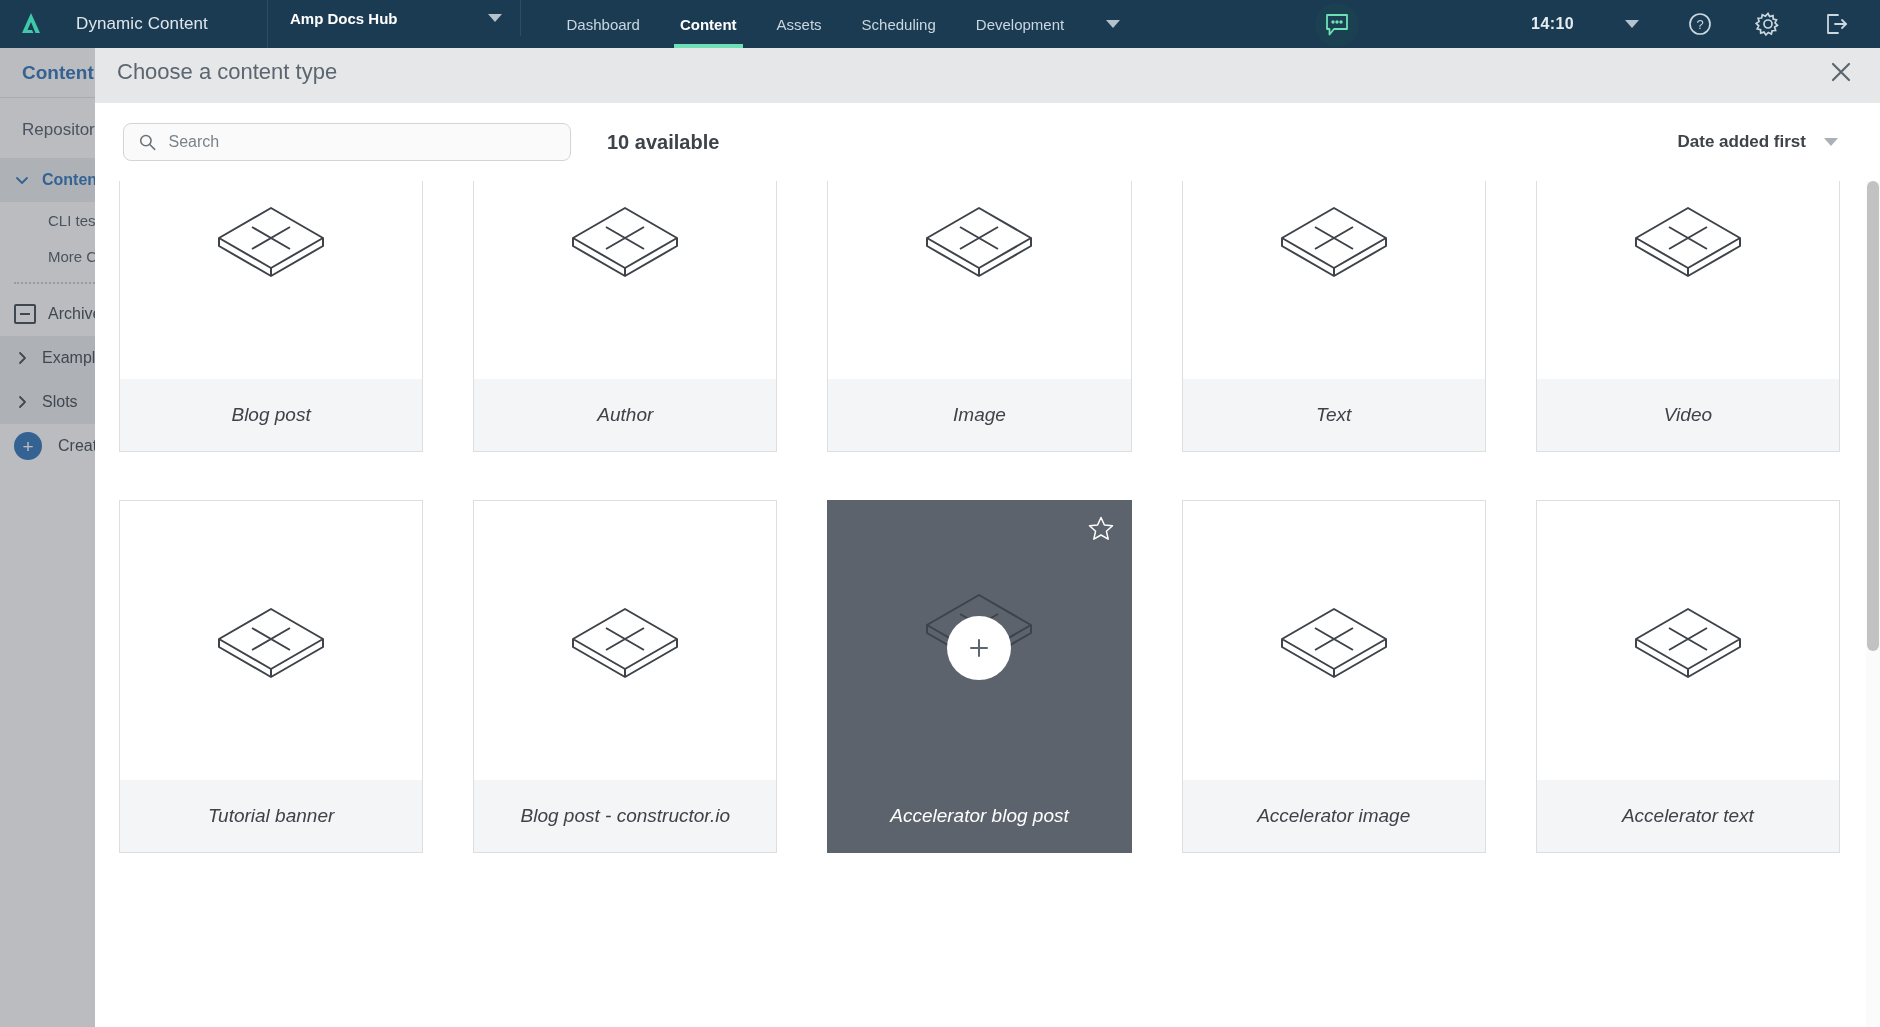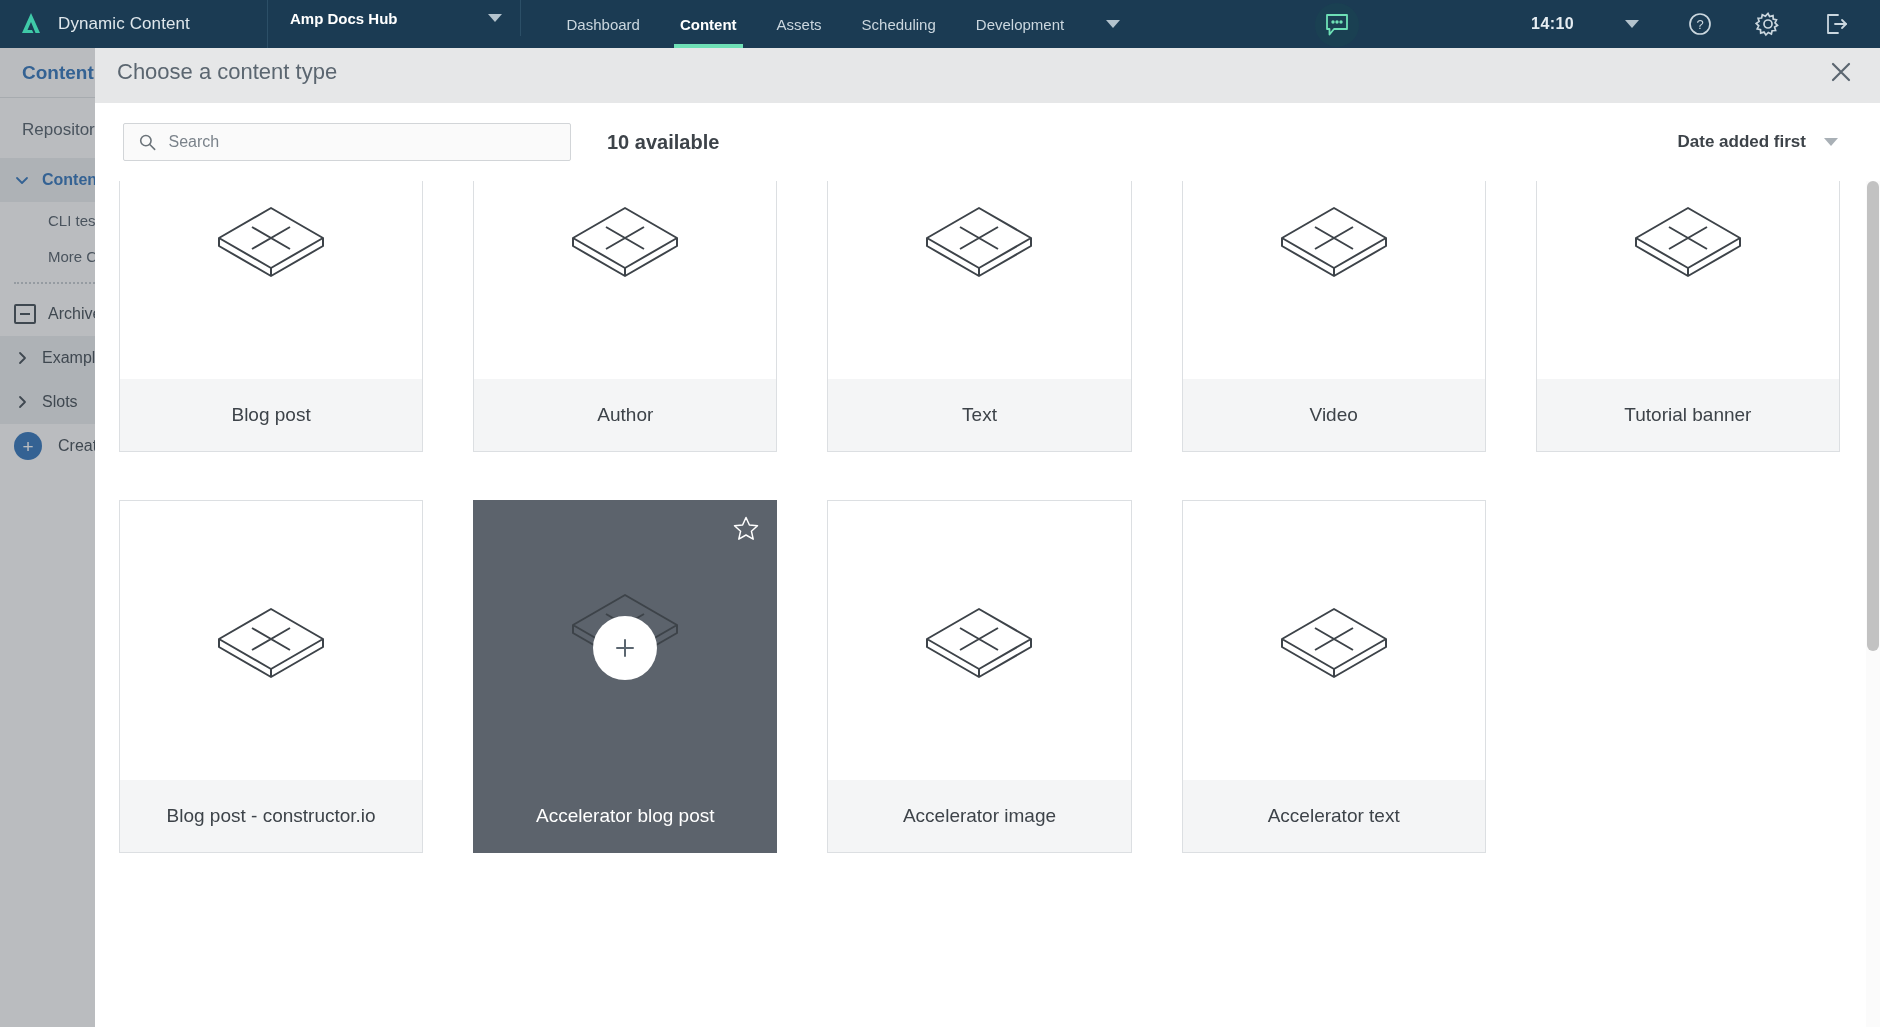--- a/index.html
+++ b/index.html
@@ -28,21 +28,21 @@
     height: 48px;
     background: #1b3b53;
     display: flex;
     align-items: stretch;
     z-index: 40;
     color: #ffffff;
   }
   .nav-brand {
     display: flex;
     align-items: center;
-    gap: 14px;
+    gap: 32px;
     padding: 0 22px 0 18px;
     height: 48px;
     border-right: 1px solid #2c4f67;
     min-width: 268px;
   }
   .brand-logo { width: 26px; height: 26px; display: block; }
   .brand-name {
     font-size: 17px;
     color: #dfe7ec;
     letter-spacing: .1px;
@@ -269,21 +269,21 @@
     flex: 0 0 78px;
     display: flex;
     align-items: center;
     padding: 0 42px 0 28px;
     background: #ffffff;
   }
   .search-box {
     width: 448px;
     height: 38px;
     border: 1px solid #d2d5d8;
-    border-radius: 2px;
+    border-radius: 8px;
     background: #fafafa;
     display: flex;
     align-items: center;
     gap: 12px;
     padding: 0 14px;
   }
   .search-input {
     border: none;
     outline: none;
     background: transparent;
@@ -327,20 +327,21 @@
     position: absolute;
     inset: 0;
     padding: 0 40px 0 24px;
   }
   .grid {
     display: grid;
     grid-template-columns: repeat(5, 1fr);
     column-gap: 50px;
     row-gap: 48px;
     margin-top: -82px;
+    font-style: italic;
   }
   .card {
     border: 1px solid #dcdfe2;
     background: #ffffff;
     height: 353px;
     display: flex;
     flex-direction: column;
     position: relative;
     cursor: pointer;
   }
@@ -598,20 +599,33 @@
                   <path d="M59 8 L111 38 L59 68 L7 38 Z"></path>
                   <path d="M7 38 L7 46 L59 76 L111 46 L111 38"></path>
                   <path d="M59 76 L59 68"></path>
                   <path d="M40 27 L78 49 M78 27 L40 49"></path>
                 </g>
               </svg>
             </div>
             <div class="card-label">Author</div>
           </div>
 
+          <div class="card">
+            <div class="card-art">
+              <svg width="118" height="80" viewBox="0 0 118 80">
+                <g fill="none" stroke="#3d4349" stroke-width="2" stroke-linejoin="round">
+                  <path d="M59 8 L111 38 L59 68 L7 38 Z"></path>
+                  <path d="M7 38 L7 46 L59 76 L111 46 L111 38"></path>
+                  <path d="M59 76 L59 68"></path>
+                  <path d="M40 27 L78 49 M78 27 L40 49"></path>
+                </g>
+              </svg>
+            </div>
+            <div class="card-label">Image</div>
+          </div>
 
           <div class="card">
             <div class="card-art">
               <svg width="118" height="80" viewBox="0 0 118 80">
                 <g fill="none" stroke="#3d4349" stroke-width="2" stroke-linejoin="round">
                   <path d="M59 8 L111 38 L59 68 L7 38 Z"></path>
                   <path d="M7 38 L7 46 L59 76 L111 46 L111 38"></path>
                   <path d="M59 76 L59 68"></path>
                   <path d="M40 27 L78 49 M78 27 L40 49"></path>
                 </g>

